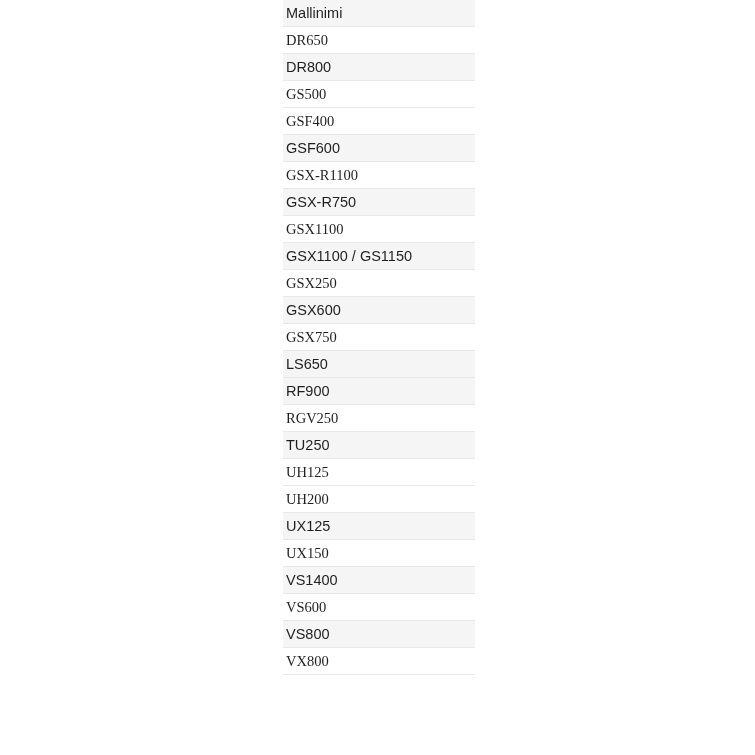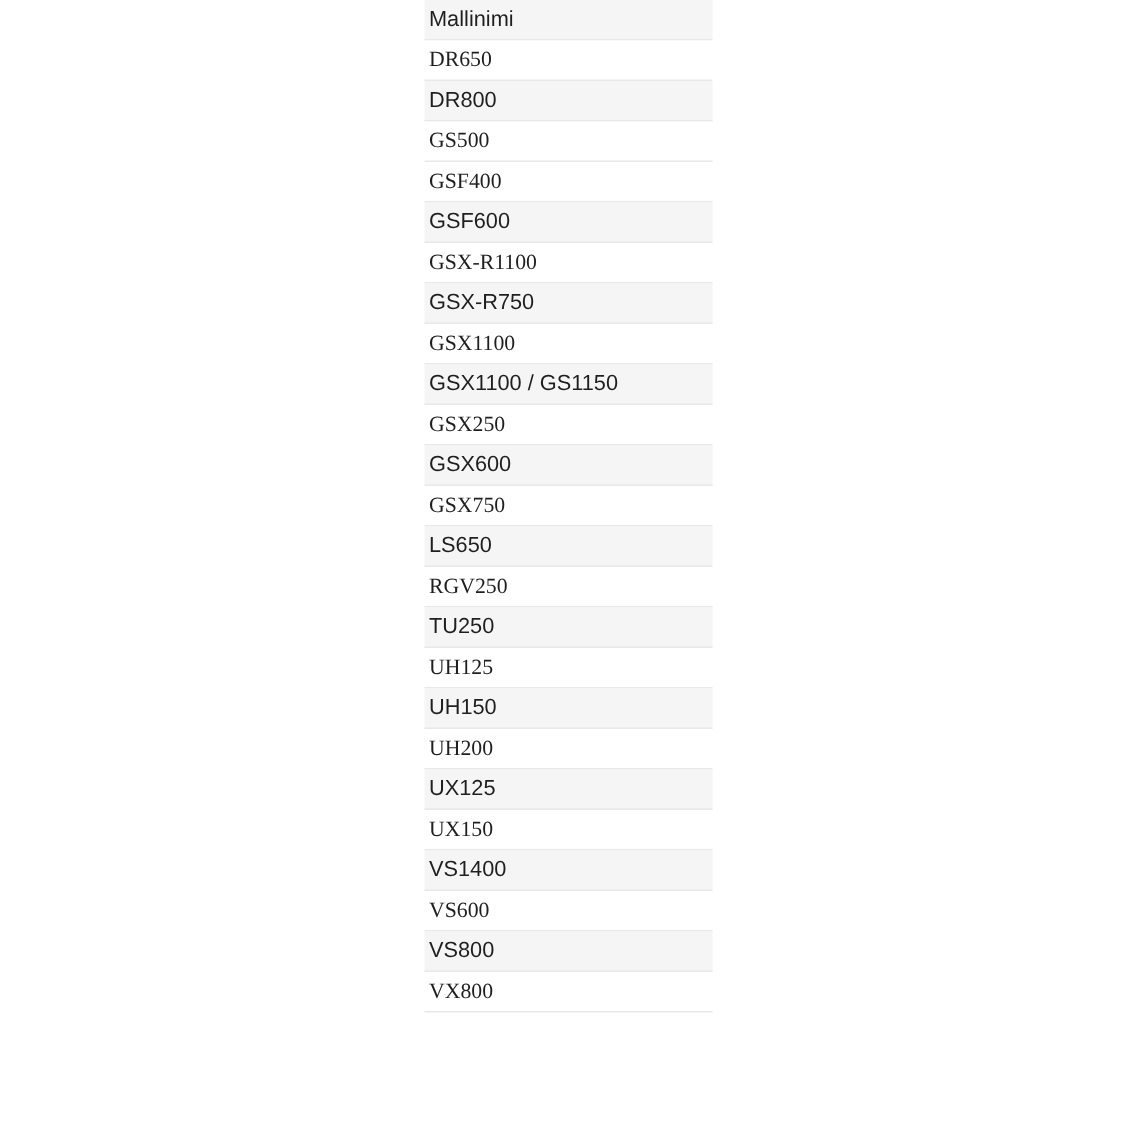--- a/index.html
+++ b/index.html
@@ -58,24 +58,24 @@
       <div class="list-item plain">GSF400</div>
       <div class="list-item alt">GSF600</div>
       <div class="list-item plain">GSX-R1100</div>
       <div class="list-item alt">GSX-R750</div>
       <div class="list-item plain">GSX1100</div>
       <div class="list-item alt">GSX1100 / GS1150</div>
       <div class="list-item plain">GSX250</div>
       <div class="list-item alt">GSX600</div>
       <div class="list-item plain">GSX750</div>
       <div class="list-item alt">LS650</div>
+      <div class="list-item alt">RF900</div>
       <div class="list-item plain">RGV250</div>
       <div class="list-item alt">TU250</div>
       <div class="list-item plain">UH125</div>
-      <div class="list-item alt">UH150</div>
       <div class="list-item plain">UH200</div>
       <div class="list-item alt">UX125</div>
       <div class="list-item plain">UX150</div>
       <div class="list-item alt">VS1400</div>
       <div class="list-item plain">VS600</div>
       <div class="list-item alt">VS800</div>
       <div class="list-item plain">VX800</div>
     </div>
 </div>
 

